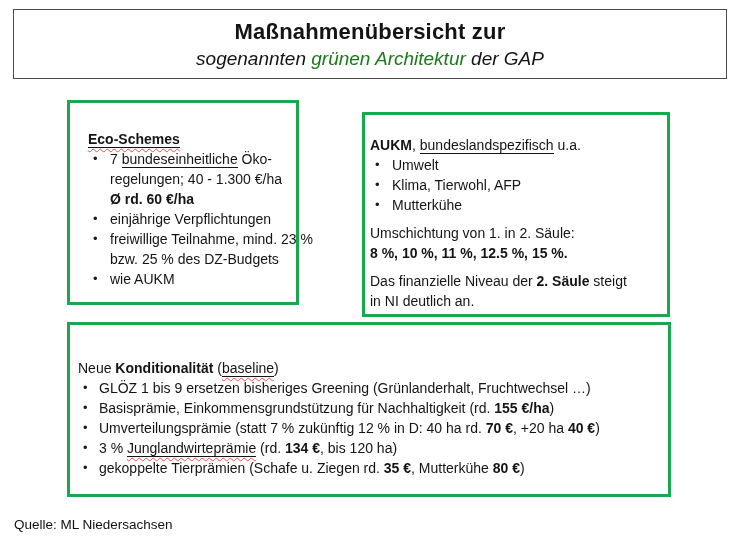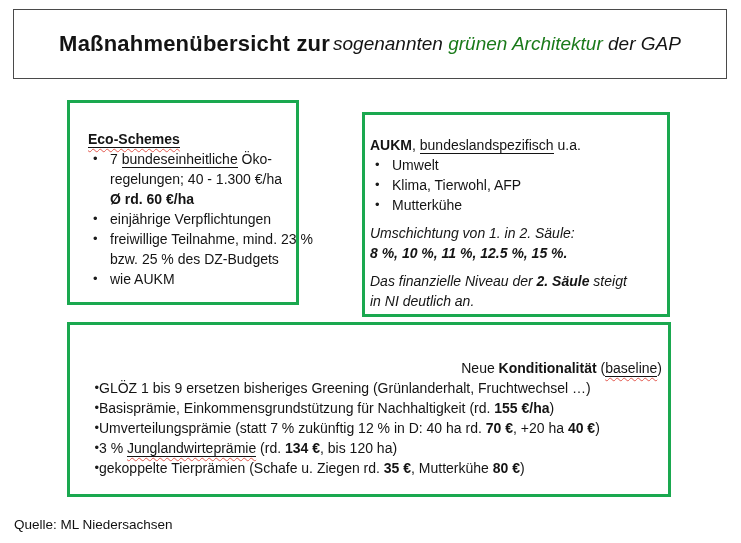--- a/index.html
+++ b/index.html
@@ -15,42 +15,42 @@
     width:741px;height:543px;
     background:#ffffff;
     font-family:"Liberation Sans", sans-serif;
     color:var(--ink);
     overflow:hidden;
   }
   
   .title-box{
     position:absolute;left:13px;top:9px;width:714px;height:70px;
     border:1px solid #4a4a4a;background:#ffffff;
-    display:flex;flex-direction:row;align-items:center;justify-content:center;
+    display:flex;flex-direction:column;align-items:center;justify-content:center;
     gap:3px;
   }
   .title-line1{font-size:22px;font-weight:bold;letter-spacing:.2px;}
   .title-line2{font-size:19px;font-style:italic;white-space:pre;}
   
   .gbox{
     position:absolute;background:#ffffff;
     border:3px solid var(--box-border-green);
     font-size:14px;line-height:20px;
   }
   .gbox-eco{left:67px;top:100px;width:232px;height:205px;padding:26px 6px 6px 18px;}
   .gbox-aukm{left:362px;top:112px;width:308px;height:205px;padding:20px 4px 6px 5px;}
-  .gbox-kond{left:67px;top:322px;width:604px;height:175px;padding:33px 6px 6px 8px;text-align:right;}
+  .gbox-kond{left:67px;top:322px;width:604px;height:175px;padding:33px 6px 6px 8px;}
   .rich{white-space:pre;}
   .bullets{list-style:none;}
   .bullet{display:flex;padding-left:5px;}
   .bullet .marker{
     flex:none;width:17px;font-size:13px;line-height:20px;color:#1c1c1c;
   }
   .gbox-kond .bullet .marker{width:16px;}
-  .para{margin-top:8px;white-space:pre;font-style:italic;}
+  .para{margin-top:8px;white-space:pre;}
   
   .seg-b{font-weight:bold;}
   .seg-green{color:var(--title-green);}
   .seg-u{border-bottom:1.3px solid currentColor;}
   .seg-sq{
     text-decoration-line:underline;
     text-decoration-style:wavy;
     text-decoration-color:var(--squiggle-red);
     text-decoration-thickness:1px;
     text-underline-offset:4px;

